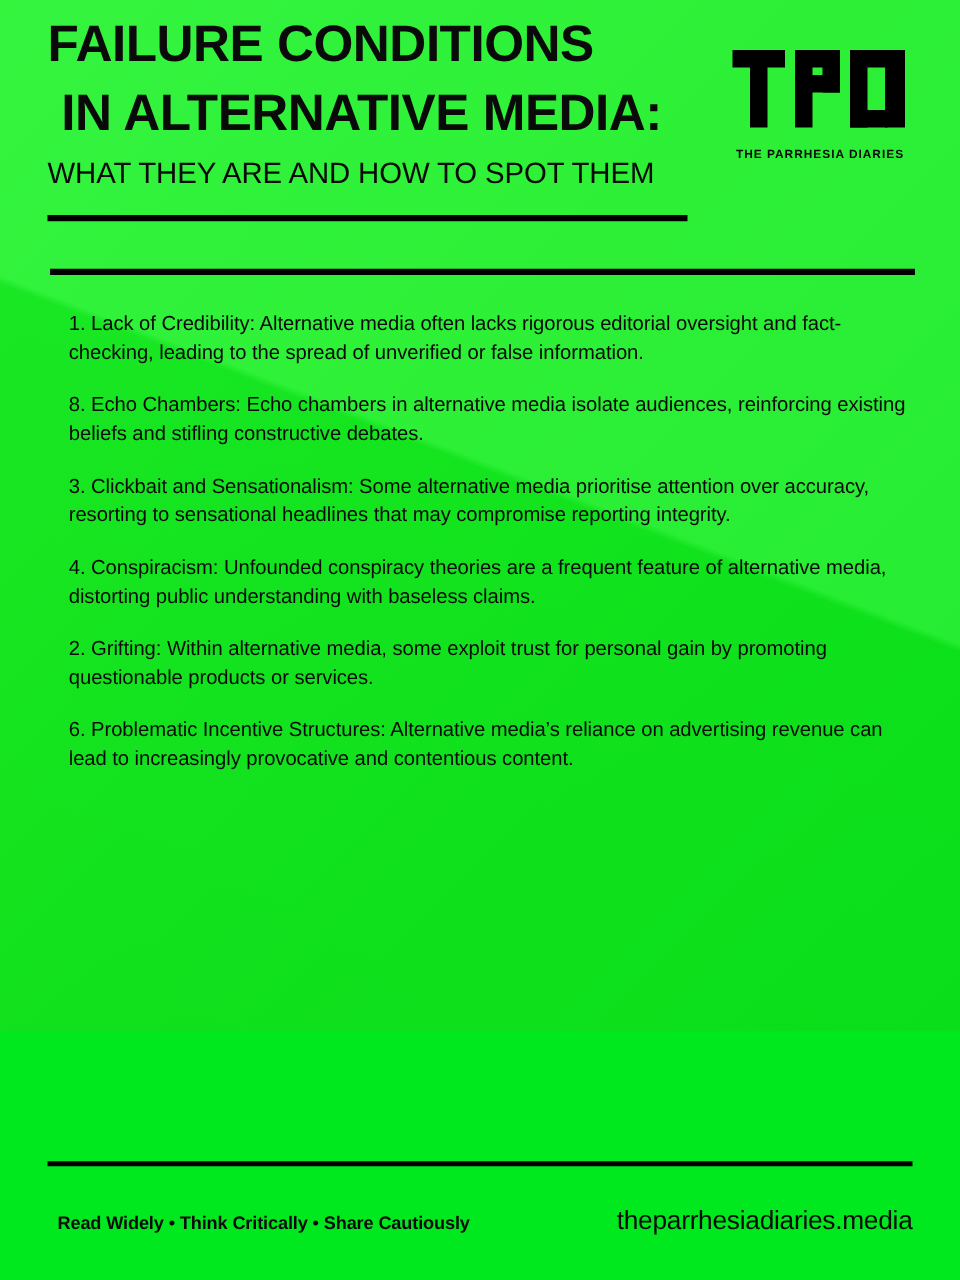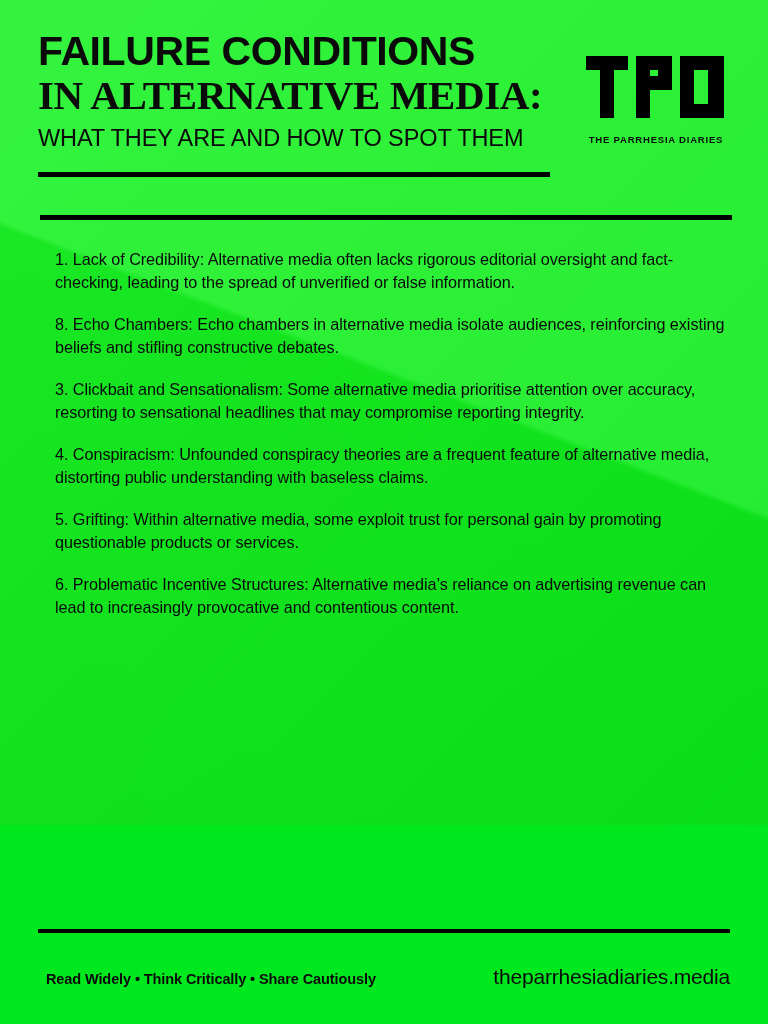--- a/index.html
+++ b/index.html
@@ -18,21 +18,21 @@
     width: 768px;
     height: 825px;
     box-sizing: border-box;
     background:
       linear-gradient(201deg,
         rgba(255,255,255,0.10) 0%,
         rgba(255,255,255,0.10) 46%,
         rgba(0,0,0,0.045) 46.6%,
         rgba(0,0,0,0.05) 100%),
       linear-gradient(135deg, #1ef32a 0%, #15ef20 40%, #0ae81a 100%);
-    padding: 28px 38px 0 38px;
+    padding: 12px 38px 0 38px;
     color: #0a0a0a;
   }
   .header {
     display: flex;
     justify-content: space-between;
     align-items: flex-start;
   }
   .title-block {
     padding-top: 2px;
     max-width: 530px;
@@ -43,23 +43,22 @@
     font-weight: bold;
     letter-spacing: -0.4px;
     margin: 0;
     white-space: nowrap;
   }
   .title-line2 {
     font-size: 41px;
     line-height: 1.12;
     font-weight: bold;
     letter-spacing: -0.4px;
-    margin: 0;
+    margin: 11px;
     white-space: nowrap;
-    font-family: Liberation Serif, serif;
   }
   .subtitle {
     font-size: 23.5px;
     font-weight: normal;
     letter-spacing: -0.1px;
     margin: 6px 4px 0 0;
     white-space: nowrap;
   }
   .logo {
     width: 148px;
@@ -167,21 +166,21 @@
   <div class="rule-short"></div>
 
 
   <div class="rule-long"></div>
 
   <div class="points">
     <p class="point">1. Lack of Credibility: Alternative media often lacks rigorous editorial oversight and fact-checking, leading to the spread of unverified or false information.</p>
     <p class="point">8. Echo Chambers: Echo chambers in alternative media isolate audiences, reinforcing existing beliefs and stifling constructive debates.</p>
     <p class="point">3. Clickbait and Sensationalism: Some alternative media prioritise attention over accuracy, resorting to sensational headlines that may compromise reporting integrity.</p>
     <p class="point">4. Conspiracism: Unfounded conspiracy theories are a frequent feature of alternative media, distorting public understanding with baseless claims.</p>
-    <p class="point">5. Grifting: Within alternative media, some exploit trust for personal gain by promoting questionable products or services.</p>
+    <p class="point">2. Grifting: Within alternative media, some exploit trust for personal gain by promoting questionable products or services.</p>
     <p class="point">6. Problematic Incentive Structures: Alternative media’s reliance on advertising revenue can lead to increasingly provocative and contentious content.</p>
   </div>
 
   <div class="footer-rule"></div>
 
   <div class="footer">
     <div class="footer-tagline">Read Widely • Think Critically • Share Cautiously</div>
     <div class="footer-site">theparrhesiadiaries.media</div>
   </div>
 

